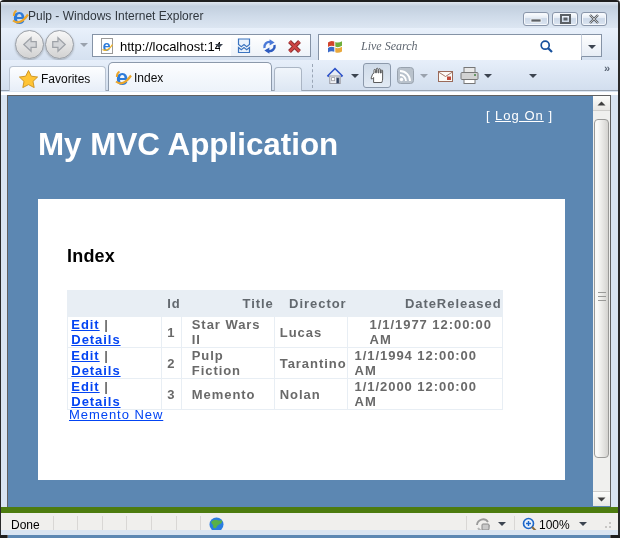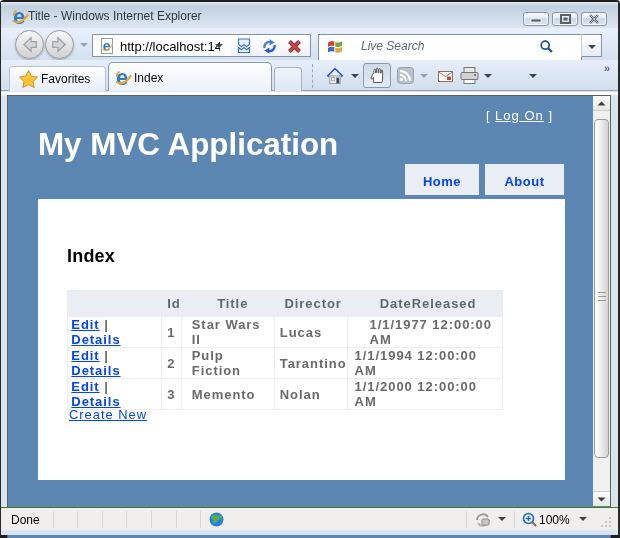--- a/index.html
+++ b/index.html
@@ -21,21 +21,21 @@
 
 .navbar { position:absolute; left:1px; top:28px; width:617px; height:32px;
   background:linear-gradient(#e9f1fb, #d5e1f0); }
 .circbtn { position:absolute; top:31px; width:29px; height:29px; border-radius:50%;
   background:linear-gradient(#f8f8f8, #d2d2d2); border:1px solid #979ca3;
   box-shadow:0 1px 2px rgba(0,0,0,.25); }
 .addr { position:absolute; left:91px; top:6px; width:140px; height:23px; background:#fff;
   border:1px solid #8593a6; }
 .addrtxt { position:absolute; left:27px; top:4px; font-size:13px; color:#000; white-space:nowrap; overflow:hidden; width:100px; }
 .navbtns { position:absolute; left:230px; top:6px; width:80px; height:23px; background:linear-gradient(#fff,#eef3f9); border:1px solid #8593a6; border-left:none; }
-.search { position:absolute; left:317px; top:6px; width:264px; height:35px; background:#fff; border:1px solid #8593a6; }
+.search { position:absolute; left:317px; top:6px; width:264px; height:35px; background:#fff; border:1px solid #8593a6;font-family:Liberation Serif, serif; }
 .searchdd { position:absolute; left:580px; top:6px; width:21px; height:23px; background:linear-gradient(#fefefe,#e7edf5); border:1px solid #8593a6; border-left:1px solid #c6cedb; }
 .livesearch { position:absolute; left:42px; top:4px; font-size:12px; font-style:italic; color:#5e6670; }
 
 .tabbar { position:absolute; left:1px; top:60px; width:617px; height:31px;
   background:linear-gradient(#e7effa, #d2deee); border-bottom:1px solid #98a3b1; }
 .favbtn { position:absolute; left:8px; top:6px; width:97px; height:25px;
   border:1px solid #b9c3d1; border-bottom:none; border-radius:4px 4px 0 0;
   background:linear-gradient(#fdfeff, #e7eef8); }
 .tab { position:absolute; left:107px; top:2px; width:164px; height:29px;
   border:1px solid #8c99ab; border-bottom:none; border-radius:5px 5px 0 0;
@@ -56,45 +56,45 @@
 .logon a { color:#fff; }
 .h1 { position:absolute; left:30px; top:30px; font-size:32px; font-weight:bold; color:#fff; transform:scaleX(0.98); transform-origin:0 0; white-space:nowrap; }
 .menu { position:absolute; left:0; top:68px; width:556px; text-align:right; }
 .mbtn { display:inline-block; background:#e8eef4; color:#0344f3; font-weight:bold; font-size:13px; letter-spacing:0.5px;
   text-align:center; margin-left:6px; }
 
 .h2 { position:absolute; left:59px; top:150px; font-size:18px; font-weight:bold; color:#000; letter-spacing:0.2px;}
 table.grid { position:absolute; left:59.3px; top:194px; border-collapse:collapse; table-layout:fixed;
   font-size:13px; color:#696969; letter-spacing:0.95px; }
 table.grid td, table.grid th { border:1px solid #e8eef4; padding:0 0 0 5px; height:25px; font-weight:bold; }
-table.grid th { background:#e8eef4; font-weight:bold; height:26px; text-align:center; color:#62686e; }
+table.grid th { background:#e8eef4; font-weight:bold; height:26px; text-align:right; color:#62686e; }
 table.grid a { color:#0344f3; }
 .createnew { position:absolute; left:61px; top:311px; font-size:13px; letter-spacing:0.95px; }
 .createnew a { color:#0344f3; }
 
-.statusbar { position:absolute; left:1px; top:507px; width:617px; height:23px; background:#f0efed; border-top:1px solid #4d7c0f; font-size:12px; color:#000; }
+.statusbar { position:absolute; left:1px; top:507px; width:617px; height:23px; background:#f0efed; border-top:6px solid #4d7c0f; font-size:12px; color:#000; }
 .sep { position:absolute; top:3px; height:17px; width:1px; background:#d9d7d5; }
 .bottomframe { position:absolute; left:1px; top:530px; width:617px; height:5px; background:#d9e4f1; }
 svg { display:block; }
 </style>
 </head>
 <body>
 <div class="win">
   <div class="ftop"></div>
     <div class="fleft"></div>
     <div class="fright"></div>
     <div class="fbot"></div>
 
   <div class="titlebar">
     <svg class="abs" style="left:11px;top:6px" width="18" height="18" viewBox="0 0 18 18">
       <text x="1" y="15.5" font-family="Liberation Sans" font-weight="bold" font-size="22" fill="#2d7bd9">e</text>
       <path d="M1 12.5 Q8 18 16 6.5" stroke="#eaa62c" stroke-width="2.2" fill="none"></path>
       <path d="M4.5 2.5 Q1.5 4.5 1.8 8" stroke="#eaa62c" stroke-width="1.8" fill="none"></path>
     </svg>
-    <div class="titletxt">Title - Windows Internet Explorer</div>
+    <div class="titletxt">Pulp - Windows Internet Explorer</div>
     <div class="capbtn" style="left:522px">
         <svg width="24" height="12" viewBox="0 0 24 12">
           <rect x="7" y="6" width="10" height="3" fill="#5c6166" stroke="#fff" stroke-width="0.7"></rect>
         </svg>
       </div>
     <div class="capbtn" style="left:551px">
         <svg width="24" height="12" viewBox="0 0 24 12">
           <rect x="8" y="2" width="9" height="8" fill="none" stroke="#5c6166" stroke-width="2"></rect>
           <rect x="10.5" y="4.5" width="4" height="3" fill="#5c6166"></rect>
         </svg>
@@ -216,23 +216,20 @@
     <div class="ddarrow" style="left:483px; top:14px;"></div>
     <div class="abs" style="left:497px;top:8px;font-size:12px;color:#0c0c0c;margin-top:32px;">Page</div>
     <div class="ddarrow" style="left:528px; top:14px;"></div>
     <div class="abs" style="left:603px;top:2px;font-size:11px;color:#5a6575;font-weight:bold;">»</div>
   </div>
   <div class="strip"></div>
 
   <div class="viewport">
     <div class="logon"><span>[ <a href="#">Log On</a> ]</span></div>
     <div class="h1">My MVC Application</div>
-    <div class="menu">
-      <div class="mbtn" style="width:74px;padding:10px 0 6px;">Home</div><div class="mbtn" style="width:79px;padding:10px 0 6px;">About</div>
-    </div>
     <div class="page"></div>
     <div class="h2">Index</div>
     <table class="grid">
       <tbody>
           <tr>
         <th style="width:94px"></th>
         <th style="width:19px">Id</th>
         <th style="width:93px;padding-left:10px">Title</th>
         <th style="width:70px">Director</th>
         <th style="width:155px;padding-left:7px">DateReleased</th>
@@ -253,21 +250,21 @@
           </tr>
       <tr>
             <td style="padding-left:3px"><a href="#">Edit</a> | <a href="#">Details</a></td>
             <td>3</td>
             <td style="padding-left:10px">Memento</td>
             <td>Nolan</td>
             <td style="padding-left:7px">1/1/2000 12:00:00 AM</td>
           </tr>
     </tbody>
       </table>
-    <div class="createnew"><a href="#">Create New</a></div>
+    <div class="createnew"><a href="#">Memento New</a></div>
 
     <div class="scroll" style="height:410px;">
       <div class="abs" style="left:0;top:0;width:17px;height:15px;background:linear-gradient(#fcfcfa,#e8e7e4);border-bottom:1px solid #cfcecb;">
         <svg width="17" height="15">
             <path d="M4.5 9.5 L8.5 5.5 L12.5 9.5 Z" fill="#3f3f3f"></path>
           </svg>
       </div>
       <div class="abs" style="left:1px;top:23px;width:15px;height:339px;background:linear-gradient(90deg,#fafaf8 20%,#d4d3d0);border:1px solid #9a9a98;border-radius:4px;">
         <div class="abs" style="left:3px;top:172px;width:8px;height:1px;background:#9a9a98;"></div>
         <div class="abs" style="left:3px;top:176px;width:8px;height:1px;background:#9a9a98;"></div>

